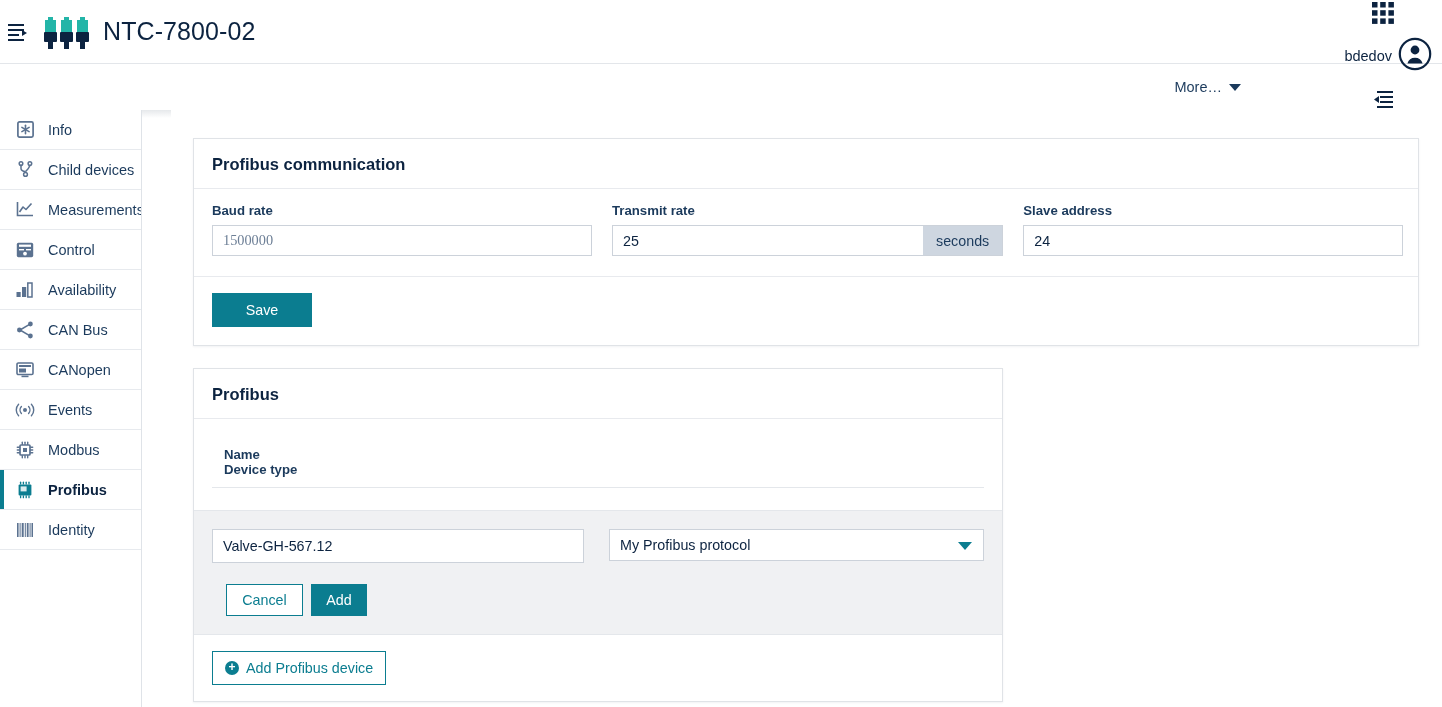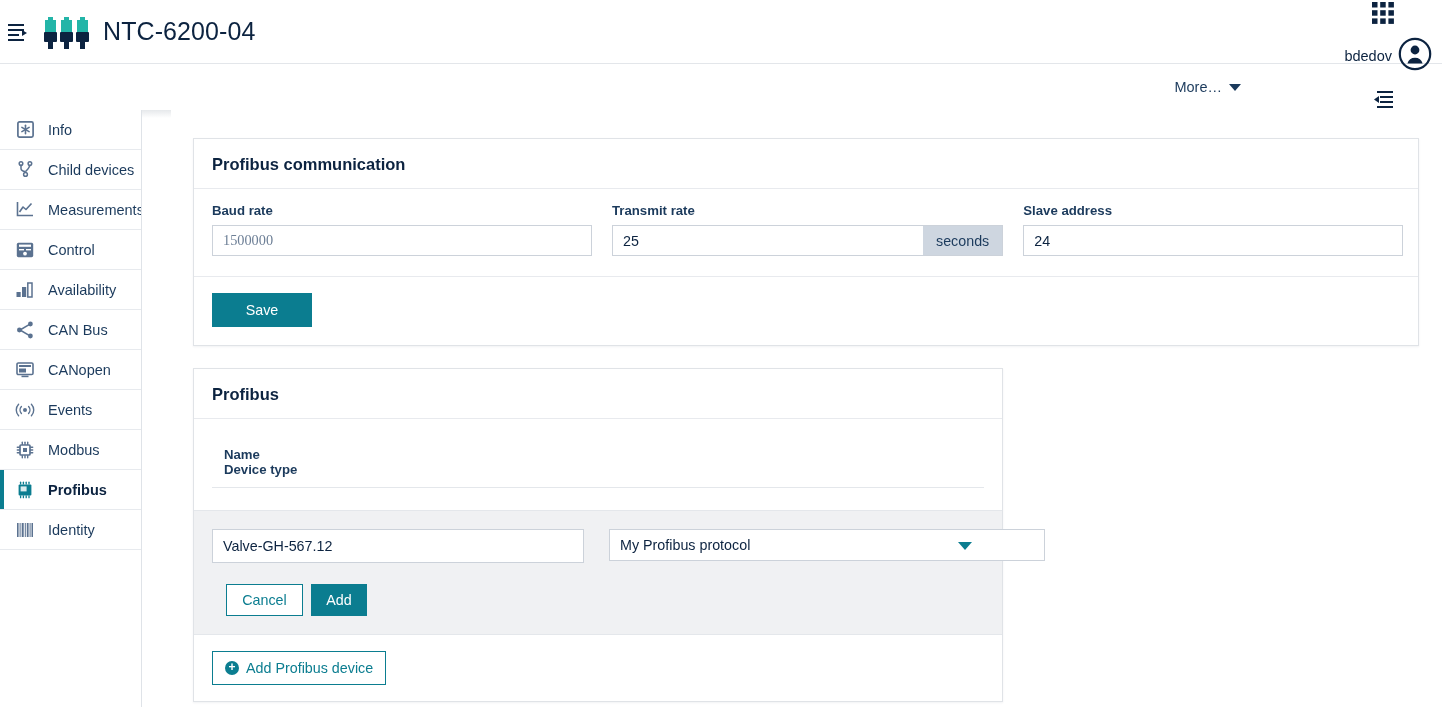--- a/index.html
+++ b/index.html
@@ -183,21 +183,21 @@
 
   .edit-row {
     background: #f0f1f3;
     border-top: 1px solid #e4e7eb;
     padding: 18px;
   }
   .edit-fields { display: flex; gap: 25px; }
   .edit-name { width: 375px; height: 34px; }
   .select-wrap { position: relative; width: 375px; }
   .select-box {
-    width: 436px; height: 32px; border: 1px solid #ccd2da; background: #ffffff;
+    width: 375px; height: 32px; border: 1px solid #ccd2da; background: #ffffff;
     display: flex; align-items: center; padding: 0 10px;
     font-size: 14.3px; color: #0c2340; cursor: pointer;
   }
   .select-caret {
     position: absolute; right: 12px; top: 13px;
     width: 0; height: 0;
     border-left: 7px solid transparent;
     border-right: 7px solid transparent;
     border-top: 8px solid #0b7d90;
     pointer-events: none;
@@ -249,21 +249,21 @@
         <div class="tail"></div>
       </div>
     <div class="plug">
         <div class="pin"></div>
         <div class="body-top"></div>
         <div class="body-bot"></div>
         <div class="tail"></div>
       </div>
   </div>
 
-  <div class="app-title">NTC-6200-04</div>
+  <div class="app-title">NTC-7800-02</div>
 
   <div class="topbar-right">
 
     <div class="icon-btn">
       <svg width="26" height="26" viewBox="0 0 26 26" aria-hidden="true">
         <circle cx="11" cy="11" r="7.2" fill="none" stroke="#0c2340" stroke-width="2.1"></circle>
         <line x1="16.2" y1="16.2" x2="22.5" y2="22.5" stroke="#0c2340" stroke-width="2.4" stroke-linecap="round"></line>
       </svg>
     </div>
 

